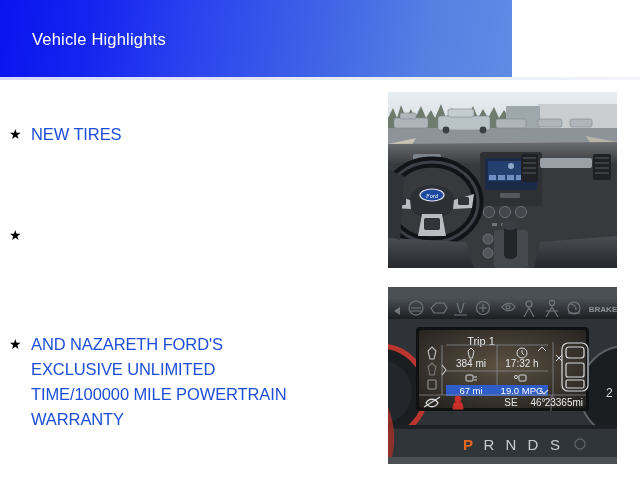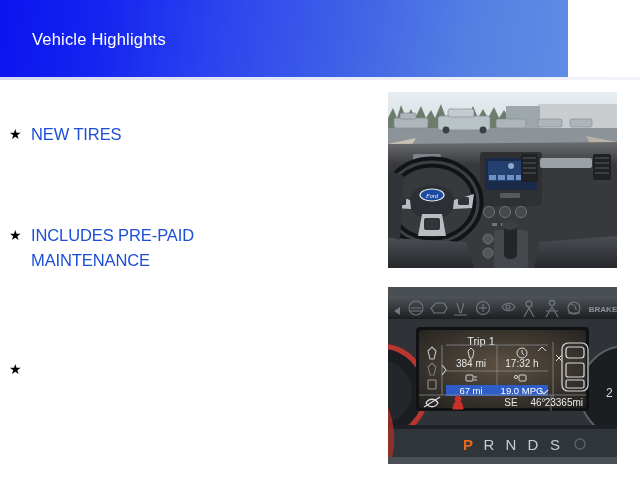--- a/index.html
+++ b/index.html
@@ -13,21 +13,21 @@
     overflow: hidden;
     font-family: "Liberation Sans", sans-serif;
     position: relative;
   }
 
   
   .header {
     position: absolute;
     left: 0;
     top: 0;
-    width: 568px;
+    width: 512px;
     height: 77px;
     background: linear-gradient(100deg, #0a14ef 0%, #1425f0 18%, #2b43ef 38%, #4063e6 62%, #5480e3 82%, #5f8ce4 100%);
     overflow: hidden;
   }
   .header-title {
     position: absolute;
     left: 32px;
     top: 30px;
     color: #ffffff;
     font-size: 16.5px;
@@ -105,26 +105,28 @@
 
 <div class="bullets">
 
   <div class="bullet-item b1">
     <span class="bullet-star">★</span>
     <span class="bullet-text">NEW TIRES</span>
   </div>
 
   <div class="bullet-item b2">
     <span class="bullet-star">★</span>
-    <span class="bullet-text">INCLUDES PRE-PAID
-MAINTENANCE</span>
   </div>
 
   <div class="bullet-item b3">
     <span class="bullet-star">★</span>
+    <span class="bullet-text">AND NAZARETH FORD'S
+EXCLUSIVE UNLIMITED
+TIME/100000 MILE POWERTRAIN
+WARRANTY</span>
   </div>
 
 </div>
 
 <div class="photo photo-interior">
   <svg viewBox="0 0 229 176" preserveAspectRatio="none">
     <defs>
       <linearGradient id="sky" x1="0" y1="0" x2="0" y2="1">
         <stop offset="0%" stop-color="#e8eef2"></stop>
         <stop offset="100%" stop-color="#cfd8dc"></stop>

